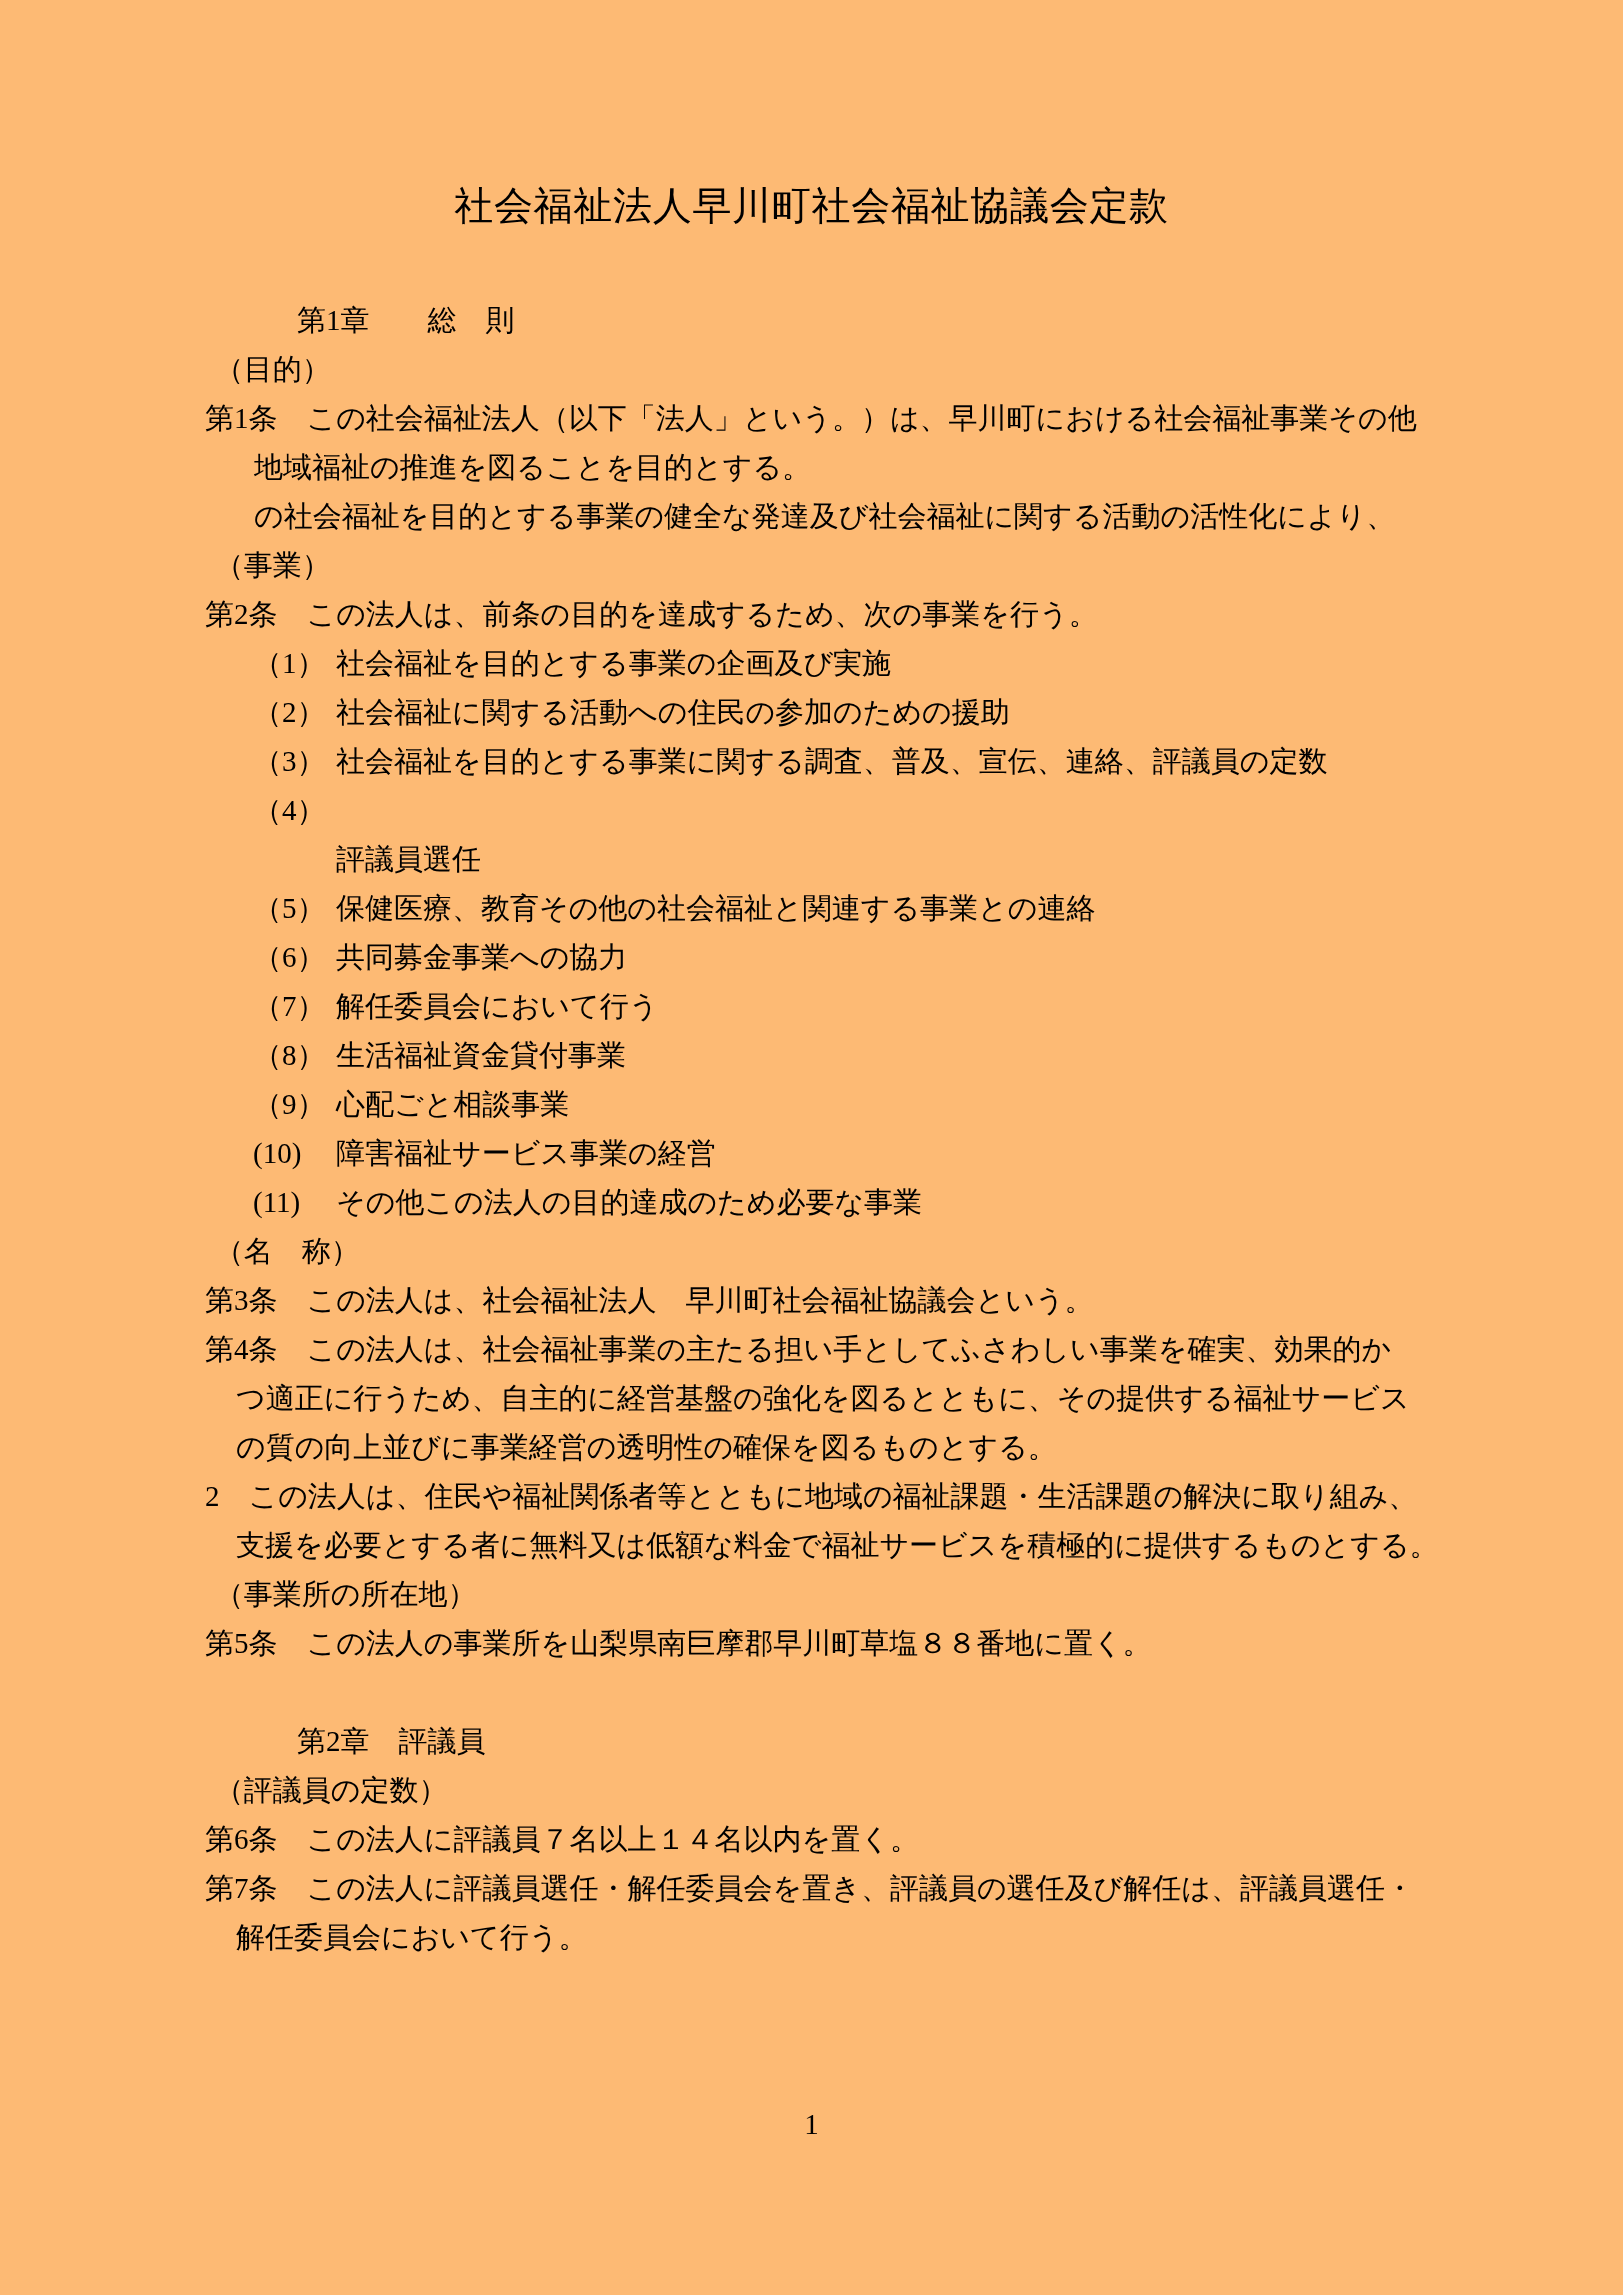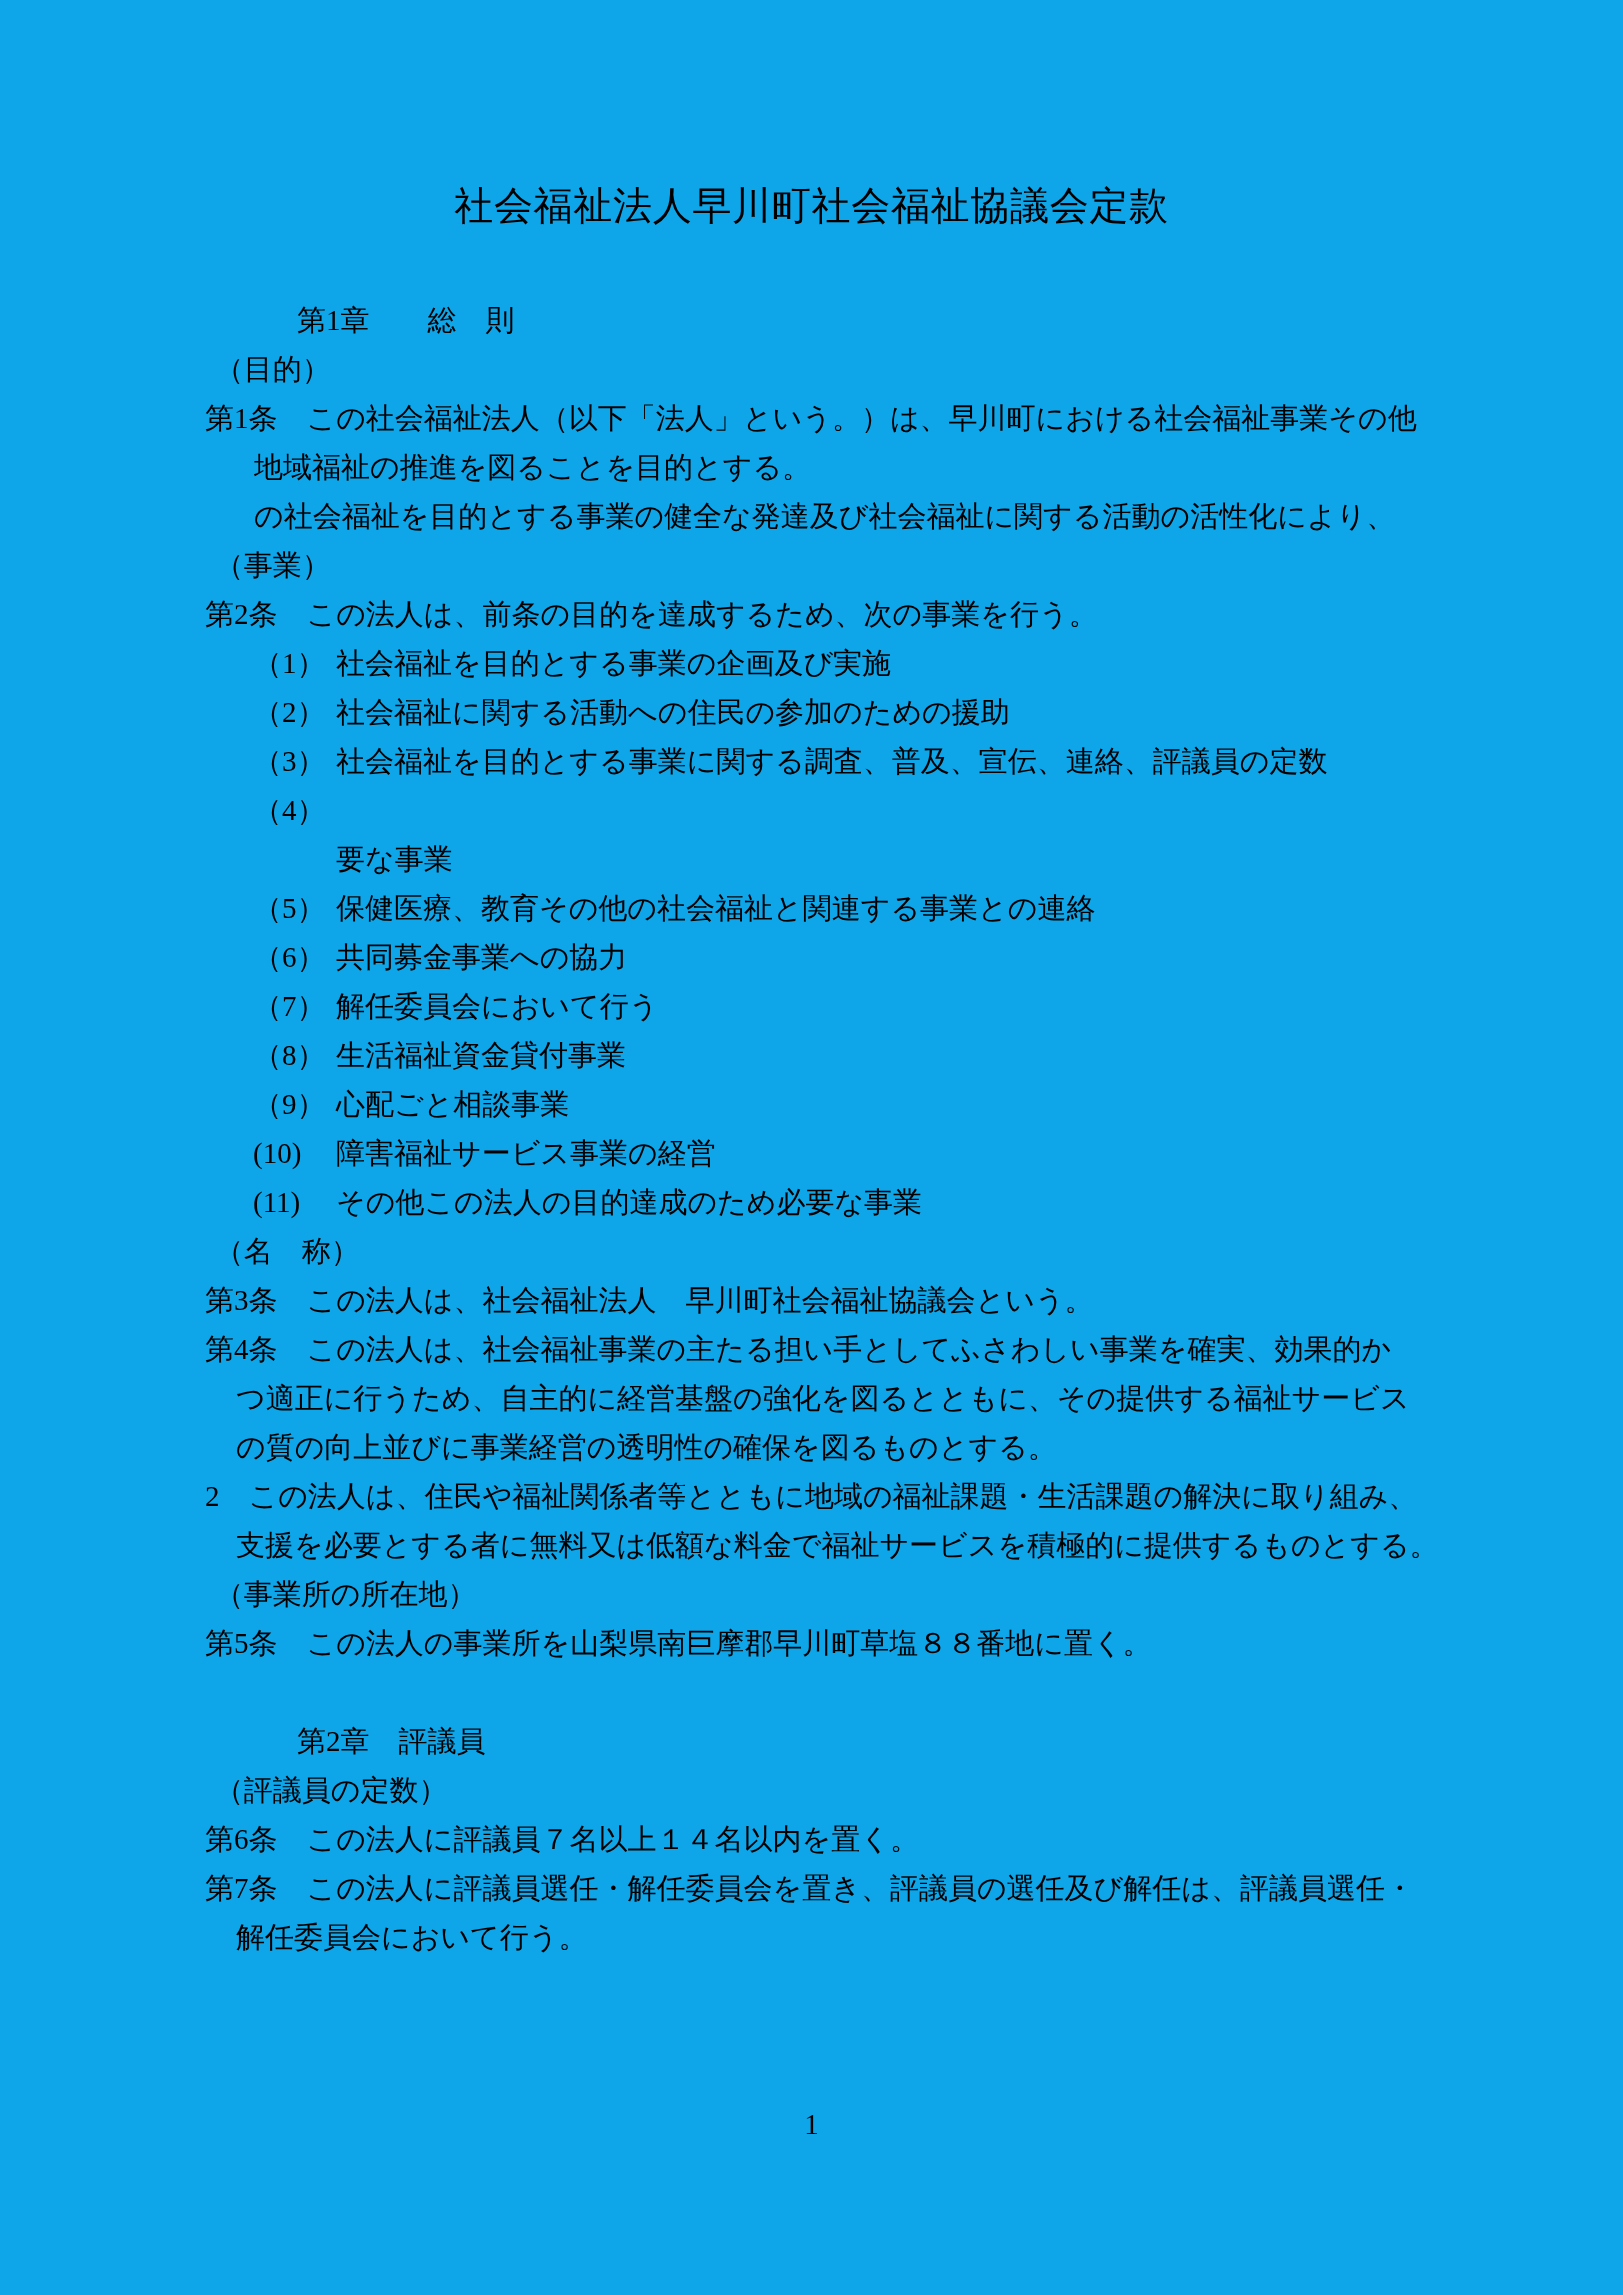--- a/index.html
+++ b/index.html
@@ -4,21 +4,21 @@
 <style>
   html, body {
     margin: 0;
     padding: 0;
     background: #ffffff;
   }
   .page {
     position: relative;
     width: 1623px;
     height: 2295px;
-    background: #0ea5e9;
+    background: #fdba74;
     color: #000000;
     font-family: "Liberation Serif", "DejaVu Serif", serif;
     overflow: hidden;
   }
   .title {
     position: absolute;
     top: 183px;
     left: 0;
     width: 100%;
     text-align: center;
@@ -82,21 +82,21 @@
         <span class="num">（2）</span>
         <span class="txt">社会福祉に関する活動への住民の参加のための援助</span>
       </div>
       <div class="line item">
         <span class="num">（3）</span>
         <span class="txt">社会福祉を目的とする事業に関する調査、普及、宣伝、連絡、評議員の定数</span>
       </div>
       <div class="line item">
         <span class="num">（4）</span>
       </div>
-      <div class="line item-cont">要な事業</div>
+      <div class="line item-cont">評議員選任</div>
       <div class="line item">
         <span class="num">（5）</span>
         <span class="txt">保健医療、教育その他の社会福祉と関連する事業との連絡</span>
       </div>
       <div class="line item">
         <span class="num">（6）</span>
         <span class="txt">共同募金事業への協力</span>
       </div>
       <div class="line item">
         <span class="num">（7）</span>

